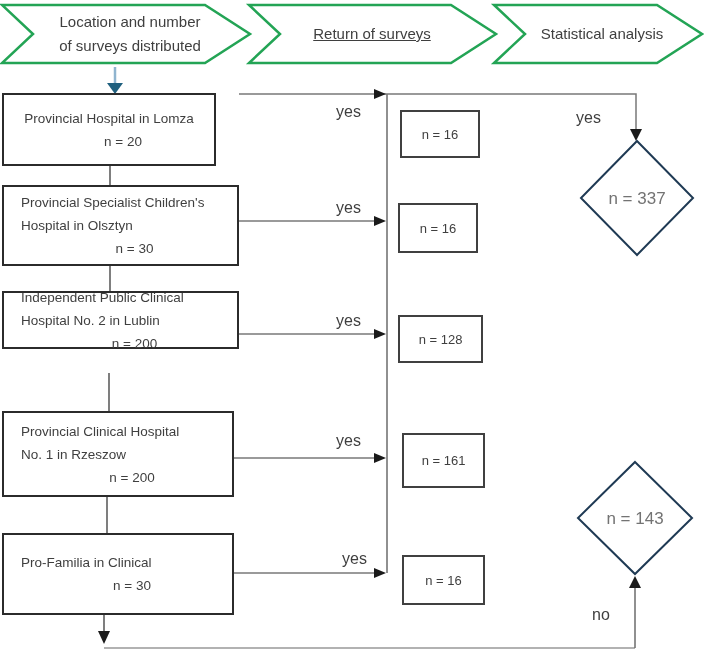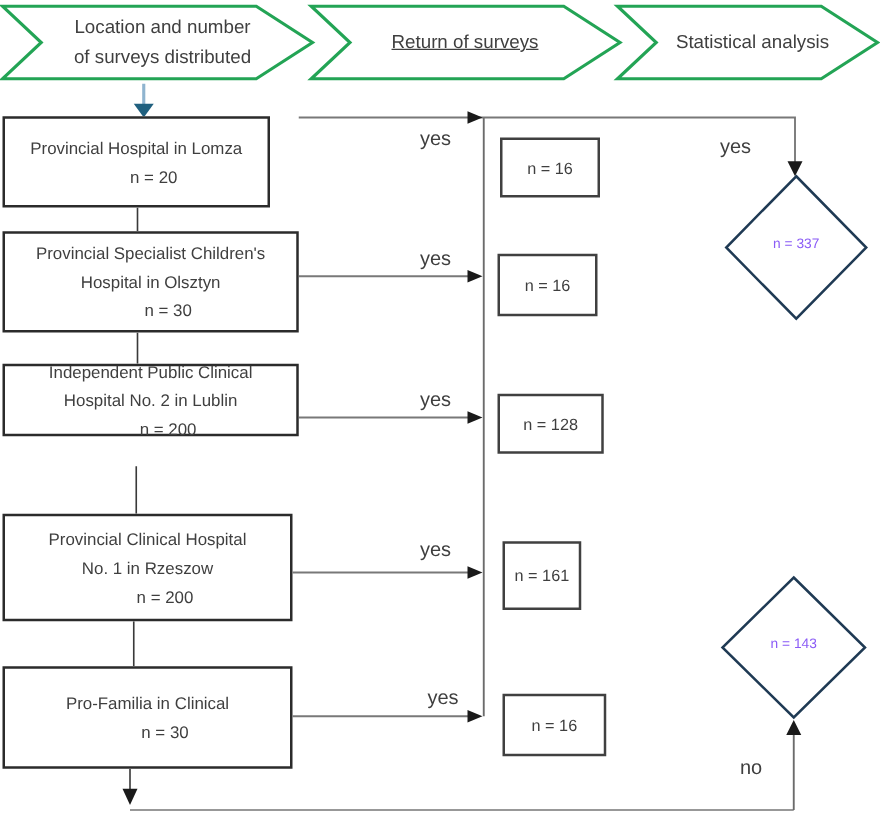--- a/index.html
+++ b/index.html
@@ -12,31 +12,31 @@
   .step-label{
     position:absolute;top:5px;height:58px;display:flex;flex-direction:column;
     justify-content:center;text-align:center;font-size:15px;line-height:24px;color:#3f3f3f;
   }
   
   .hospital-box{
     position:absolute;left:2px;box-sizing:border-box;border:2px solid #2b2b2b;background:#fff;
     display:flex;flex-direction:column;justify-content:center;
     font-size:13.5px;line-height:23px;color:#3f3f3f;
   }
-  .hospital-box .line{padding-left:0;text-align:center;}
+  .hospital-box .line{padding-left:17px;text-align:left;}
   .hospital-box.centered .line{padding-left:0;text-align:center;}
   .hospital-box .nline{text-align:center;padding-left:28px;}
   
   .count-box{
     position:absolute;box-sizing:border-box;border:2px solid #404040;background:#fff;
     display:flex;align-items:center;justify-content:center;font-size:13px;color:#3f3f3f;
   }
   
   .diamond-label{
-    position:absolute;width:114px;text-align:center;font-size:11px;color:#8b5cf6;
+    position:absolute;width:114px;text-align:center;font-size:17px;color:#737373;
   }
   
   .edge-label{position:absolute;font-size:16px;color:#3f3f3f;}
 </style>
 </head>
 <body>
 
 <div id="figure">
 
   <svg id="wires" width="704" height="653" viewBox="0 0 704 653">
@@ -115,21 +115,21 @@
 
   <div class="count-box" style="left:400px;top:110px;width:80px;height:48px;">
     <span>n = 16</span>
   </div>
   <div class="count-box" style="left:398px;top:203px;width:80px;height:50px;">
     <span>n = 16</span>
   </div>
   <div class="count-box" style="left:398px;top:315px;width:85px;height:48px;">
     <span>n = 128</span>
   </div>
-  <div class="count-box" style="left:402px;top:433px;width:63px;height:55px;">
+  <div class="count-box" style="left:402px;top:433px;width:83px;height:55px;">
     <span>n = 161</span>
   </div>
   <div class="count-box" style="left:402px;top:555px;width:83px;height:50px;">
     <span>n = 16</span>
   </div>
 
   <div class="diamond-label" style="left:580px;top:189px;">n = 337</div>
   <div class="diamond-label" style="left:578px;top:509px;">n = 143</div>
 
   <div class="edge-label" style="left:336px;top:103px;">yes</div>

